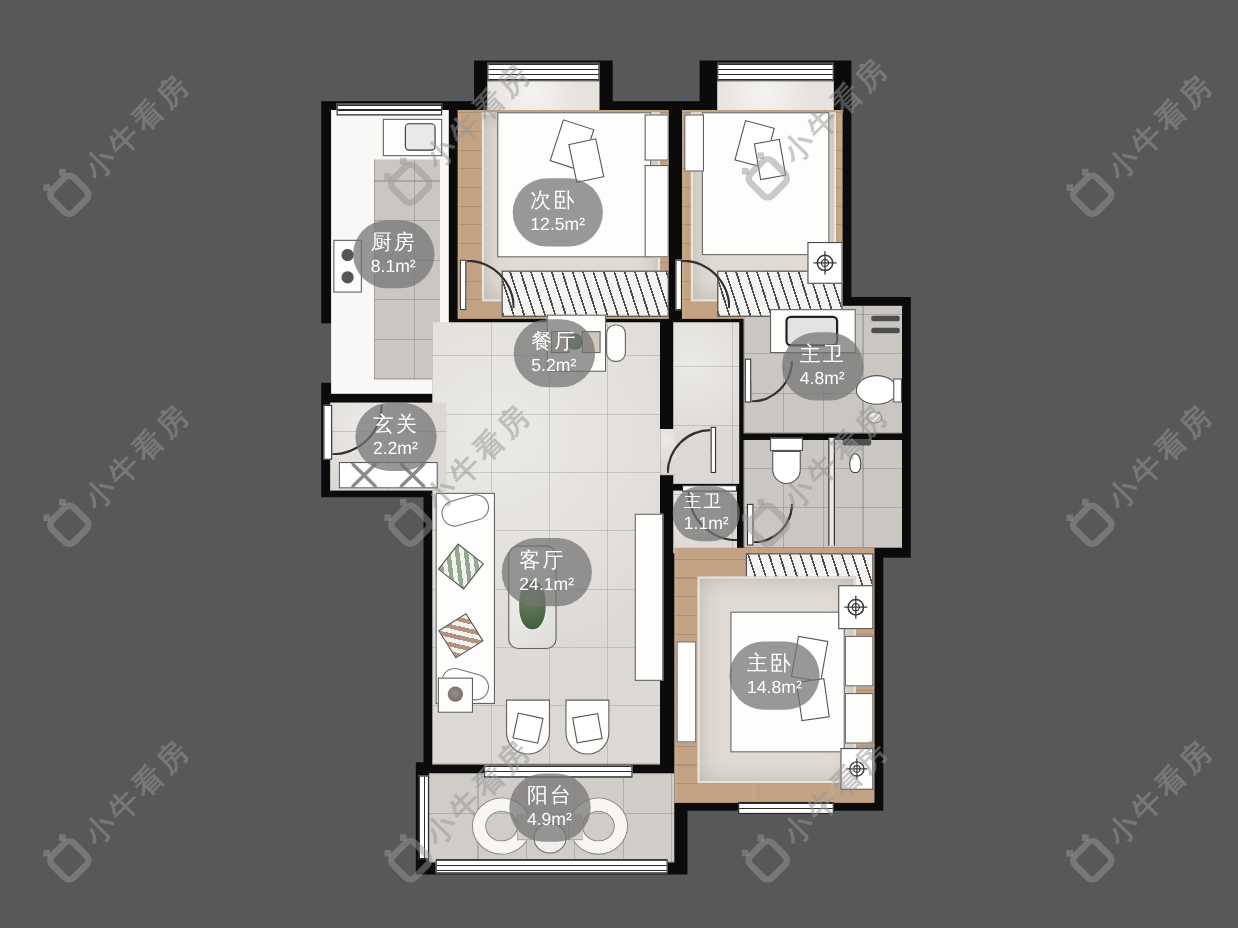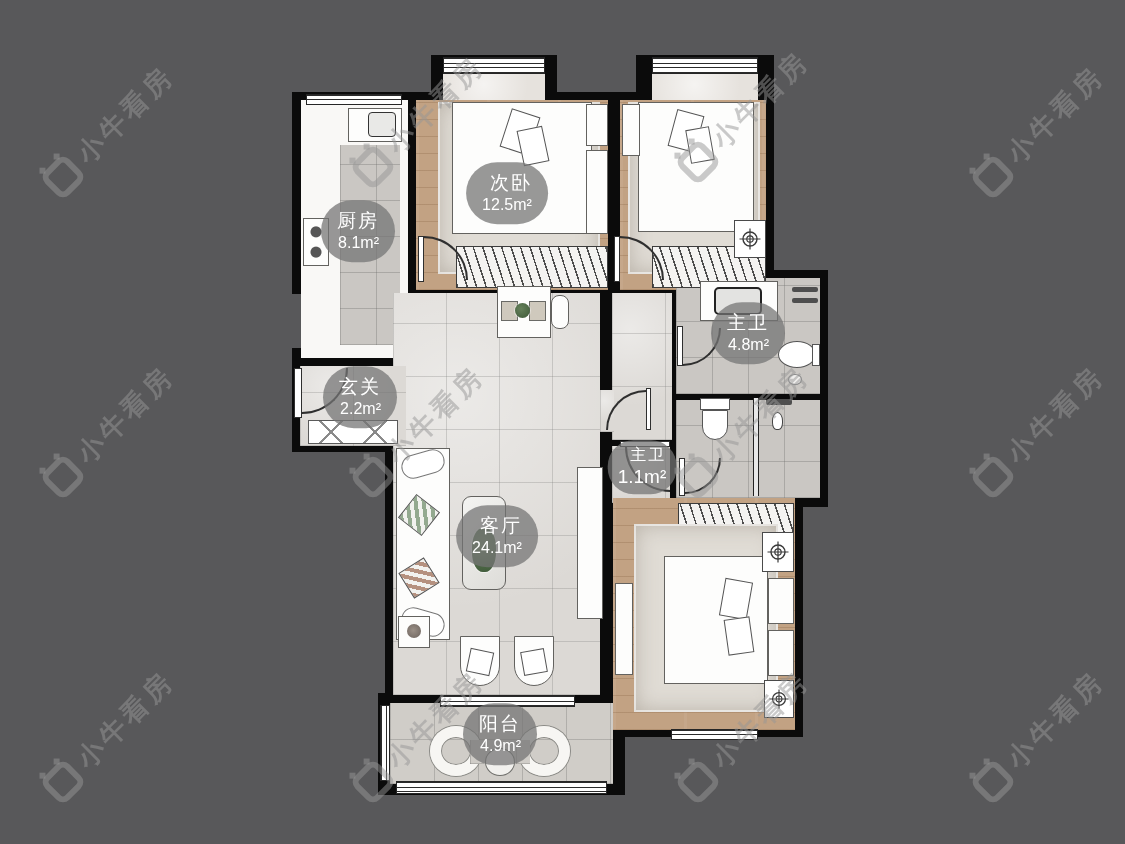--- a/index.html
+++ b/index.html
@@ -51,27 +51,27 @@
     box-shadow:0 0 0 1px rgba(255,255,255,.45);}
   .pillow{background:#fff;border:1px solid #555;}
   .stripe-g{background:repeating-linear-gradient(45deg,#93a98f 0 4px,#f2f2ef 4px 8px);border:1px solid #555;}
   .stripe-r{background:repeating-linear-gradient(45deg,#b5917f 0 4px,#f2f2ef 4px 8px);border:1px solid #555;}
   .cushion{background:#cfc9bd;border:1px solid #6a6a66;}
   .ac{background:#fff;border:1.5px solid #4a4a4a;display:flex;align-items:center;justify-content:center;}
   .cchair{border:11px solid #f7f6f3;border-radius:50%;box-shadow:0 0 0 1px #8a8a86, inset 0 0 0 1px #8a8a86;}
   
   .pill{position:absolute;transform:translate(-50%,-50%);z-index:40;
     background:rgba(116,116,116,.74);border-radius:40px;color:#fff;text-align:center;
-    display:flex;flex-direction:column;justify-content:center;align-items:flex-end;
+    display:flex;flex-direction:column;justify-content:center;align-items:flex-start;
     padding:9px 16px;line-height:1.25;}
   .pill .nm{font-size:19px;letter-spacing:2px;white-space:nowrap;}
   .pill .ar{font-size:16px;white-space:nowrap;}
   .pill.sm{padding:5px 10px;border-radius:26px;}
   .pill.sm .nm{font-size:16px;}
-  .pill.sm .ar{font-size:19px;}
+  .pill.sm .ar{font-size:16px;}
   
   .wm{position:absolute;z-index:50;transform:translate(-50%,-50%) rotate(-45deg);
     display:flex;align-items:center;gap:9px;color:rgba(150,150,150,.5);
     font-size:27px;font-weight:bold;letter-spacing:4px;white-space:nowrap;pointer-events:none;}
   .wmlogo{display:inline-block;width:22px;height:22px;border:6px solid rgba(150,150,150,.5);
     border-radius:9px;position:relative;}
   .wmlogo::before{content:"";position:absolute;top:-11px;left:-2px;width:6px;height:6px;
     background:rgba(150,150,150,.5);transform:rotate(45deg);}
   .wmlogo::after{content:"";position:absolute;top:-11px;right:-2px;width:6px;height:6px;
     background:rgba(150,150,150,.5);transform:rotate(45deg);}
@@ -229,31 +229,39 @@
     <span class="ar">8.1m²</span>
   </div>
   <div class="pill" style="left:507px;top:193px;">
     <span class="nm">次卧</span>
     <span class="ar">12.5m²</span>
   </div>
   <div class="pill" style="left:748px;top:333px;">
     <span class="nm">主卫</span>
     <span class="ar">4.8m²</span>
   </div>
+  <div class="pill" style="left:504px;top:321px;">
+    <span class="nm">餐厅</span>
+    <span class="ar">5.2m²</span>
+  </div>
   <div class="pill" style="left:360px;top:397px;">
     <span class="nm">玄关</span>
     <span class="ar">2.2m²</span>
   </div>
   <div class="pill sm" style="left:642px;top:467px;">
     <span class="nm">主卫</span>
     <span class="ar">1.1m²</span>
   </div>
-  <div class="pill" style="left:497px;top:536px;">
+  <div class="pill" style="left:497px;top:520px;">
     <span class="nm">客厅</span>
     <span class="ar">24.1m²</span>
+  </div>
+  <div class="pill" style="left:704px;top:614px;">
+    <span class="nm">主卧</span>
+    <span class="ar">14.8m²</span>
   </div>
   <div class="pill" style="left:500px;top:734px;">
     <span class="nm">阳台</span>
     <span class="ar">4.9m²</span>
   </div>
 </div>
 
 <span class="wm" style="left:110px;top:130px;">
     <i class="wmlogo"></i>
     <b>小牛看房</b>

